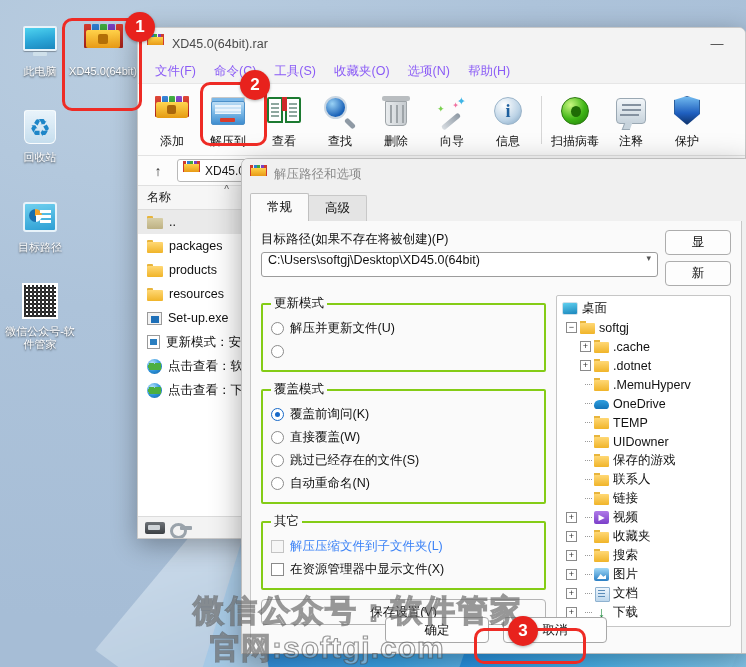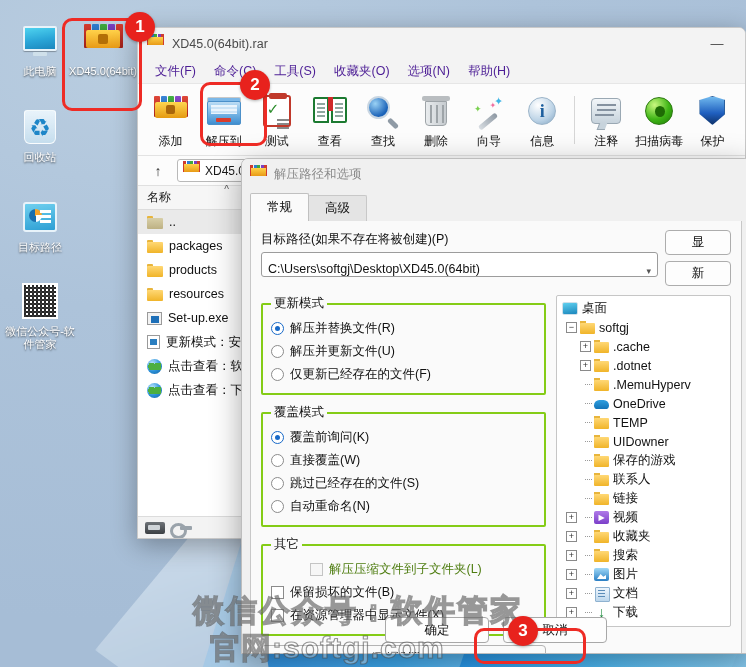--- a/index.html
+++ b/index.html
@@ -134,21 +134,21 @@
   .ic-rar-sm .band{position:absolute;left:1px;top:3px;width:15px;height:8px;background:linear-gradient(180deg,#ffd24a,#e89a16);}
   #wr-title .t-txt { font-size:12.5px; color:#4a4a4a; }
   #wr-title .spacer { flex:1; }
   .wbtn { width:44px;height:30px; display:flex;align-items:center;justify-content:center;
           color:#444; font-size:13px; }
 
   #wr-menu {
     height:25px; display:flex; align-items:center; padding-left:8px;
     background:#f3f3f3; border-bottom:1px solid #e6e6e6;
   }
-  #wr-menu span { font-size:12.5px; color:#4c1d95; padding:2px 9px; }
+  #wr-menu span { font-size:12.5px; color:#8b5cf6; padding:2px 9px; }
 
   #wr-toolbar {
     height:72px; display:flex; align-items:center; padding:2px 6px;
     background:#fcfcfc; border-bottom:1px solid #e3e3e3;
   }
   .tbi { width:56px; height:66px; display:flex; flex-direction:column;
          align-items:center; justify-content:flex-start; padding-top:4px; }
   .tbi .ig { height:40px; display:flex; align-items:center; justify-content:center; }
   .tbi .il { font-size:12px; color:#111; margin-top:2px; white-space:nowrap;text-align:center; }
   .tb-sep { width:1px; height:48px; background:#d6d6d6; margin:0 5px; }
@@ -301,40 +301,40 @@
   }
   .tab.active { background:#fafafa; border-color:#c0c0c0; height:28px; position:relative; z-index:2; }
   #tabpane {
     background:#fafafa; border:1px solid #c8c8c8; border-top:none;
     padding:10px 10px 8px 10px; height:436px; position:relative;
   }
   .lbl-path { font-size:12.5px; color:#111; margin-bottom:4px; }
   .row-path { display:flex; gap:7px; align-items:flex-start; }
   .combo2 {
     flex:1; height:25px; background:#fff; border:1px solid #9c9c9c; border-radius:3px;
-    display:flex; align-items:flex-end; padding:0 6px; font-size:12.5px; color:#111;
+    display:flex; align-items:flex-start; padding:0 6px; font-size:12.5px; color:#111;
   }
   .combo2 .arw { margin-left:auto; color:#555; font-size:9px; }
   .sidebtns { width:66px; display:flex; flex-direction:column; gap:6px; }
   .sbtn {
     height:25px; background:#fdfdfd; border:1px solid #adadad; border-radius:4px;
     font-size:12.5px; color:#111; display:flex; align-items:center; justify-content:center;
   }
   .sbtn.top { margin-top:-22px; }
 
   .cols { display:flex; gap:10px; margin-top:9px; }
   .colL { width:285px; }
   .colR { flex:1; }
 
   fieldset.grp {
     border:2px solid #84cc16; border-radius:2px; margin:0 0 9px 0; padding:5px 8px 7px 8px;
   }
   fieldset.grp legend { font-size:12.5px; color:#111; padding:0 3px; }
   .opt { display:flex; align-items:center; gap:6px; height:23px; font-size:12.5px; color:#111; }
-  .opt.dis { color:#4d7c0f;margin-left:39px; }
+  .opt.dis { color:#3b82f6; }
   .radio { width:13px;height:13px;border-radius:50%;border:1px solid #8b8b8b;background:#fff;flex:none;position:relative }
   .radio.on { border-color:#1769c8 }
   .radio.on:after{content:"";position:absolute;inset:3px;border-radius:50%;background:#1769c8}
   .chk { width:13px;height:13px;border:1px solid #8b8b8b;background:#fff;flex:none }
   .chk.dis { border-color:#c4c4c4;background:#f6f6f6 }
 
   .savebtn {
     margin-top:2px; height:26px; background:#fafafa; border:1px solid #b4b4b4; border-radius:4px;
     display:flex;align-items:center;justify-content:center; font-size:12.5px;color:#111;
   }
@@ -500,28 +500,20 @@
           <span class="g-folder">
             <span class="tab"></span>
             <span class="bdy"></span>
             <span class="mk"></span>
           </span>
         </span>
       <span class="il">解压到</span>
     </div>
     <div class="tbi">
       <span class="ig">
-          <span class="g-test">
-            <span class="ln"></span>
-          </span>
-        </span>
-      <span class="il">测试</span>
-    </div>
-    <div class="tbi">
-      <span class="ig">
           <span class="g-view">
             <span class="pg l"></span>
             <span class="pg r"></span>
             <span class="bm"></span>
           </span>
         </span>
       <span class="il">查看</span>
     </div>
     <div class="tbi">
       <span class="ig">
@@ -554,32 +546,32 @@
     </div>
     <div class="tbi">
       <span class="ig">
           <span class="g-info"></span>
         </span>
       <span class="il">信息</span>
     </div>
     <span class="tb-sep"></span>
     <div class="tbi">
       <span class="ig">
+          <span class="g-virus"></span>
+        </span>
+      <span class="il">扫描病毒</span>
+    </div>
+    <div class="tbi">
+      <span class="ig">
           <span class="g-note">
             <span class="bub"></span>
             <span class="tl"></span>
           </span>
         </span>
       <span class="il">注释</span>
-    </div>
-    <div class="tbi">
-      <span class="ig">
-          <span class="g-virus"></span>
-        </span>
-      <span class="il">扫描病毒</span>
     </div>
     <div class="tbi">
       <span class="ig">
           <span class="g-shield"></span>
         </span>
       <span class="il">保护</span>
     </div>
   </div>
 
   <div id="wr-path">
@@ -668,30 +660,25 @@
           <div class="sbtn">新</div>
         </div>
       </div>
 
       <div class="cols">
         <div class="colL">
 
           <fieldset class="grp">
             <legend>更新模式</legend>
             <div class="opt">
-              <span class="radio on"></span>
-              <span>解压并替换文件(R)</span>
+              <span class="radio"></span>
+              <span>解压并更新文件(U)</span>
             </div>
             <div class="opt">
               <span class="radio"></span>
-              <span>解压并更新文件(U)</span>
-            </div>
-            <div class="opt">
-              <span class="radio"></span>
-              <span>仅更新已经存在的文件(F)</span>
             </div>
           </fieldset>
 
           <fieldset class="grp">
             <legend>覆盖模式</legend>
             <div class="opt">
               <span class="radio on"></span>
               <span>覆盖前询问(K)</span>
             </div>
             <div class="opt">
@@ -706,24 +693,20 @@
               <span class="radio"></span>
               <span>自动重命名(N)</span>
             </div>
           </fieldset>
 
           <fieldset class="grp">
             <legend>其它</legend>
             <div class="opt dis">
               <span class="chk dis"></span>
               <span>解压压缩文件到子文件夹(L)</span>
-            </div>
-            <div class="opt">
-              <span class="chk"></span>
-              <span>保留损坏的文件(B)</span>
             </div>
             <div class="opt">
               <span class="chk"></span>
               <span>在资源管理器中显示文件(X)</span>
             </div>
           </fieldset>
 
           <div class="savebtn">保存设置(V)</div>
         </div>
 

